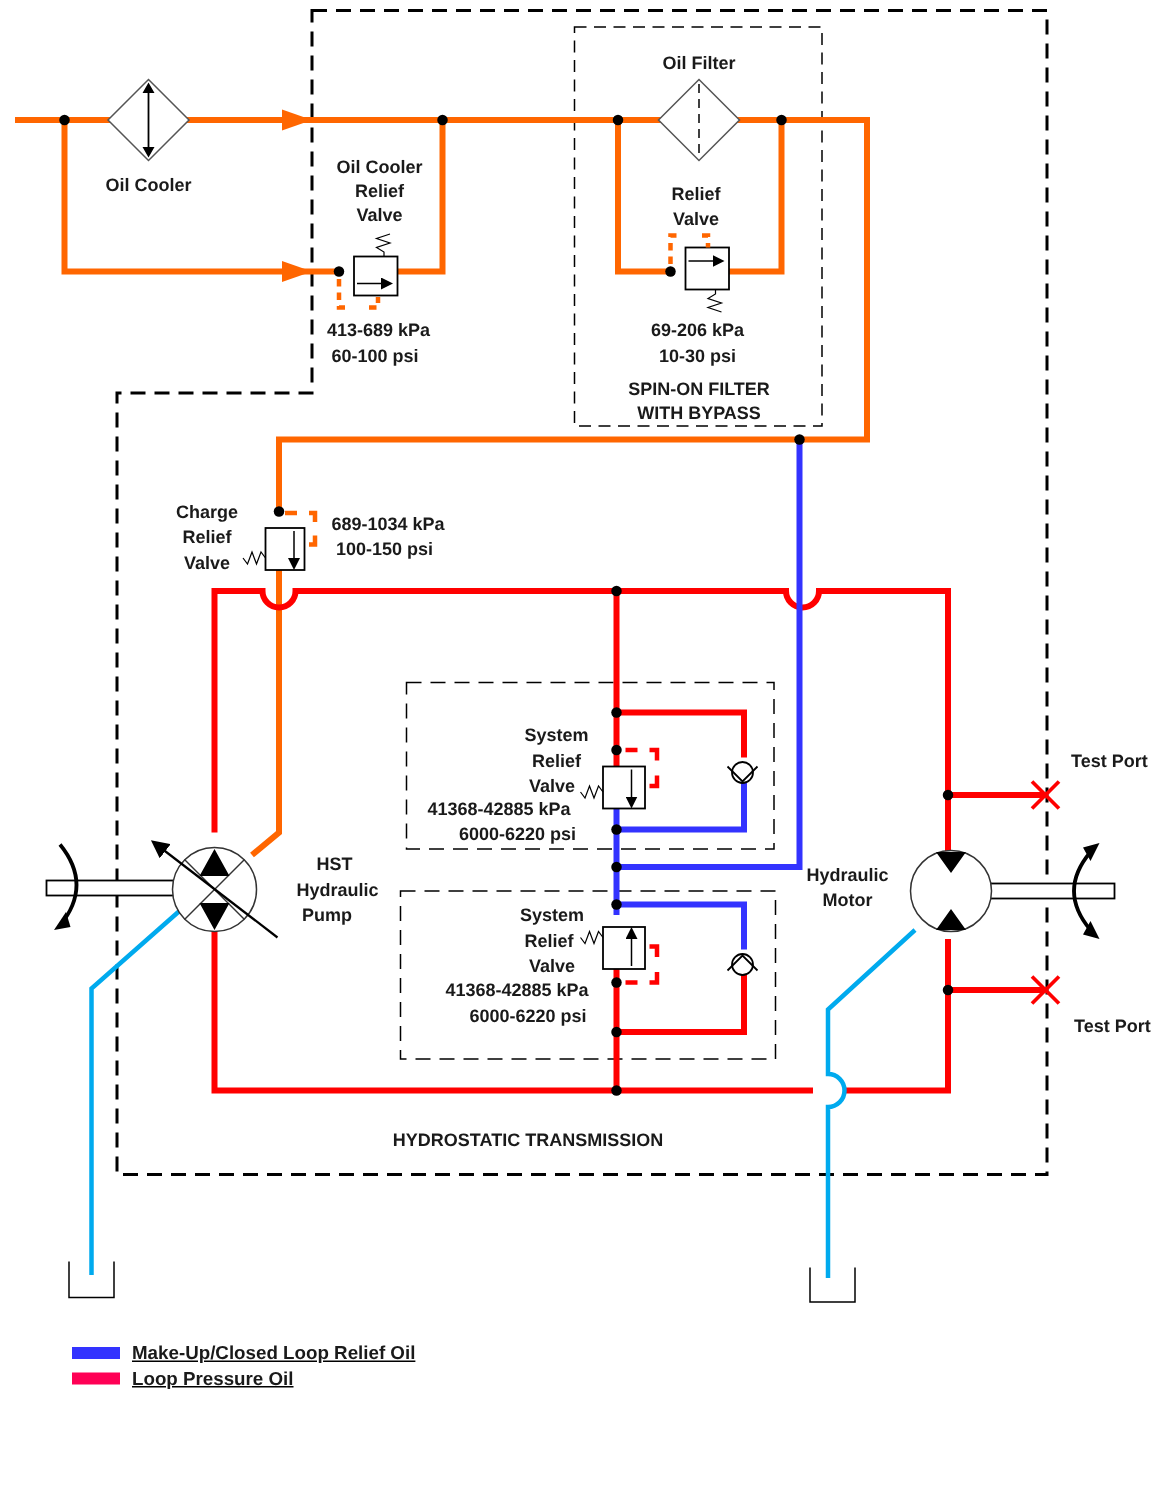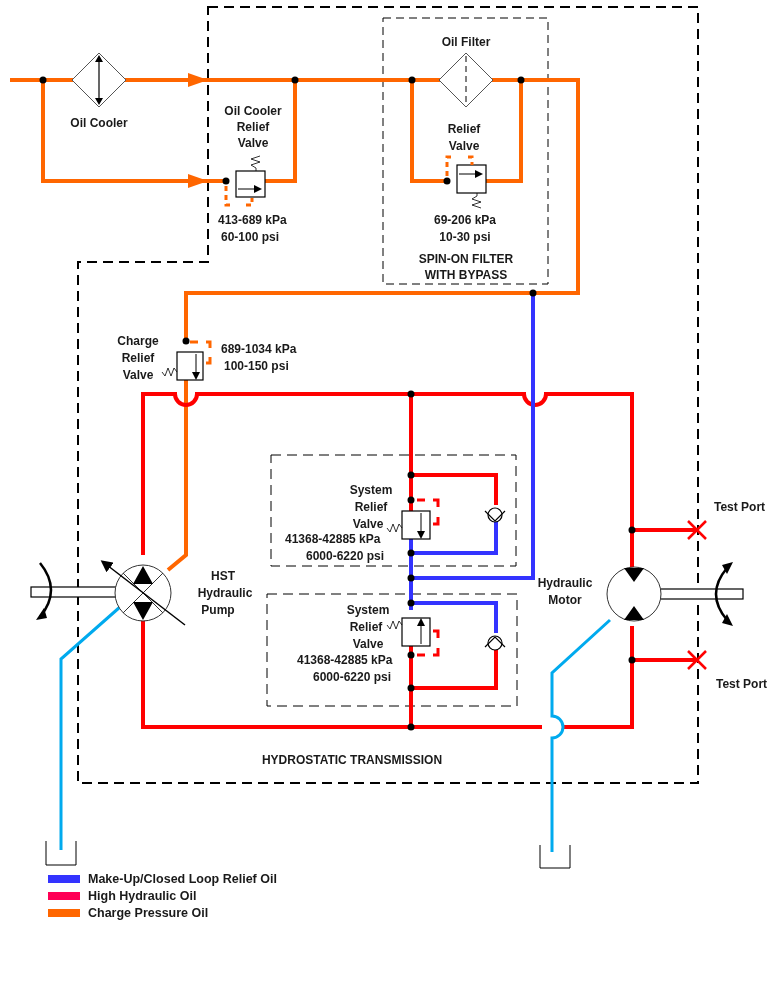--- a/index.html
+++ b/index.html
@@ -1,19 +1,19 @@
 <!DOCTYPE html>
 <html><head>
 <meta charset="utf-8">
 <style>
   html, body { margin:0; padding:0; background:#ffffff; }
   body { width:779px; height:1001px; position:relative; overflow:hidden; font-family:"Liberation Sans", sans-serif; }
   svg { position:absolute; left:0; top:0; }
   .lbl { font-family:"Liberation Sans", sans-serif; font-weight:bold; font-size:12px; fill:#1a1a1a; }
-  .legend { position:absolute; left:48px; top:870px; }
+  .legend { position:absolute; left:48px; top:893px;text-decoration:underline; }
   .legend-row { display:flex; align-items:center; height:17px; }
   .swatch { width:32px; height:8px; margin-right:8px; }
   .legend-text { font-family:"Liberation Sans", sans-serif; font-weight:bold; font-size:12.5px; color:#1a1a1a; }
 </style>
 </head>
 <body>
 
 <svg width="779" height="1001" viewBox="0 0 779 1001">
   <defs>
     <marker id="arrBlk" markerWidth="8" markerHeight="8" refX="6" refY="4" orient="auto">
@@ -214,19 +214,15 @@
   <text class="lbl" x="352" y="764" text-anchor="middle">HYDROSTATIC TRANSMISSION</text>
 </svg>
 
 <div class="legend">
   <div class="legend-row">
     <span class="swatch" style="background:#3333ff"></span>
     <span class="legend-text">Make-Up/Closed Loop Relief Oil</span>
   </div>
   <div class="legend-row">
     <span class="swatch" style="background:#ff0055"></span>
-    <span class="legend-text">High Hydraulic Oil</span>
-  </div>
-  <div class="legend-row">
-    <span class="swatch" style="background:#ff6600"></span>
-    <span class="legend-text">Charge Pressure Oil</span>
+    <span class="legend-text">Loop Pressure Oil</span>
   </div>
 </div>
 
 </body></html>

